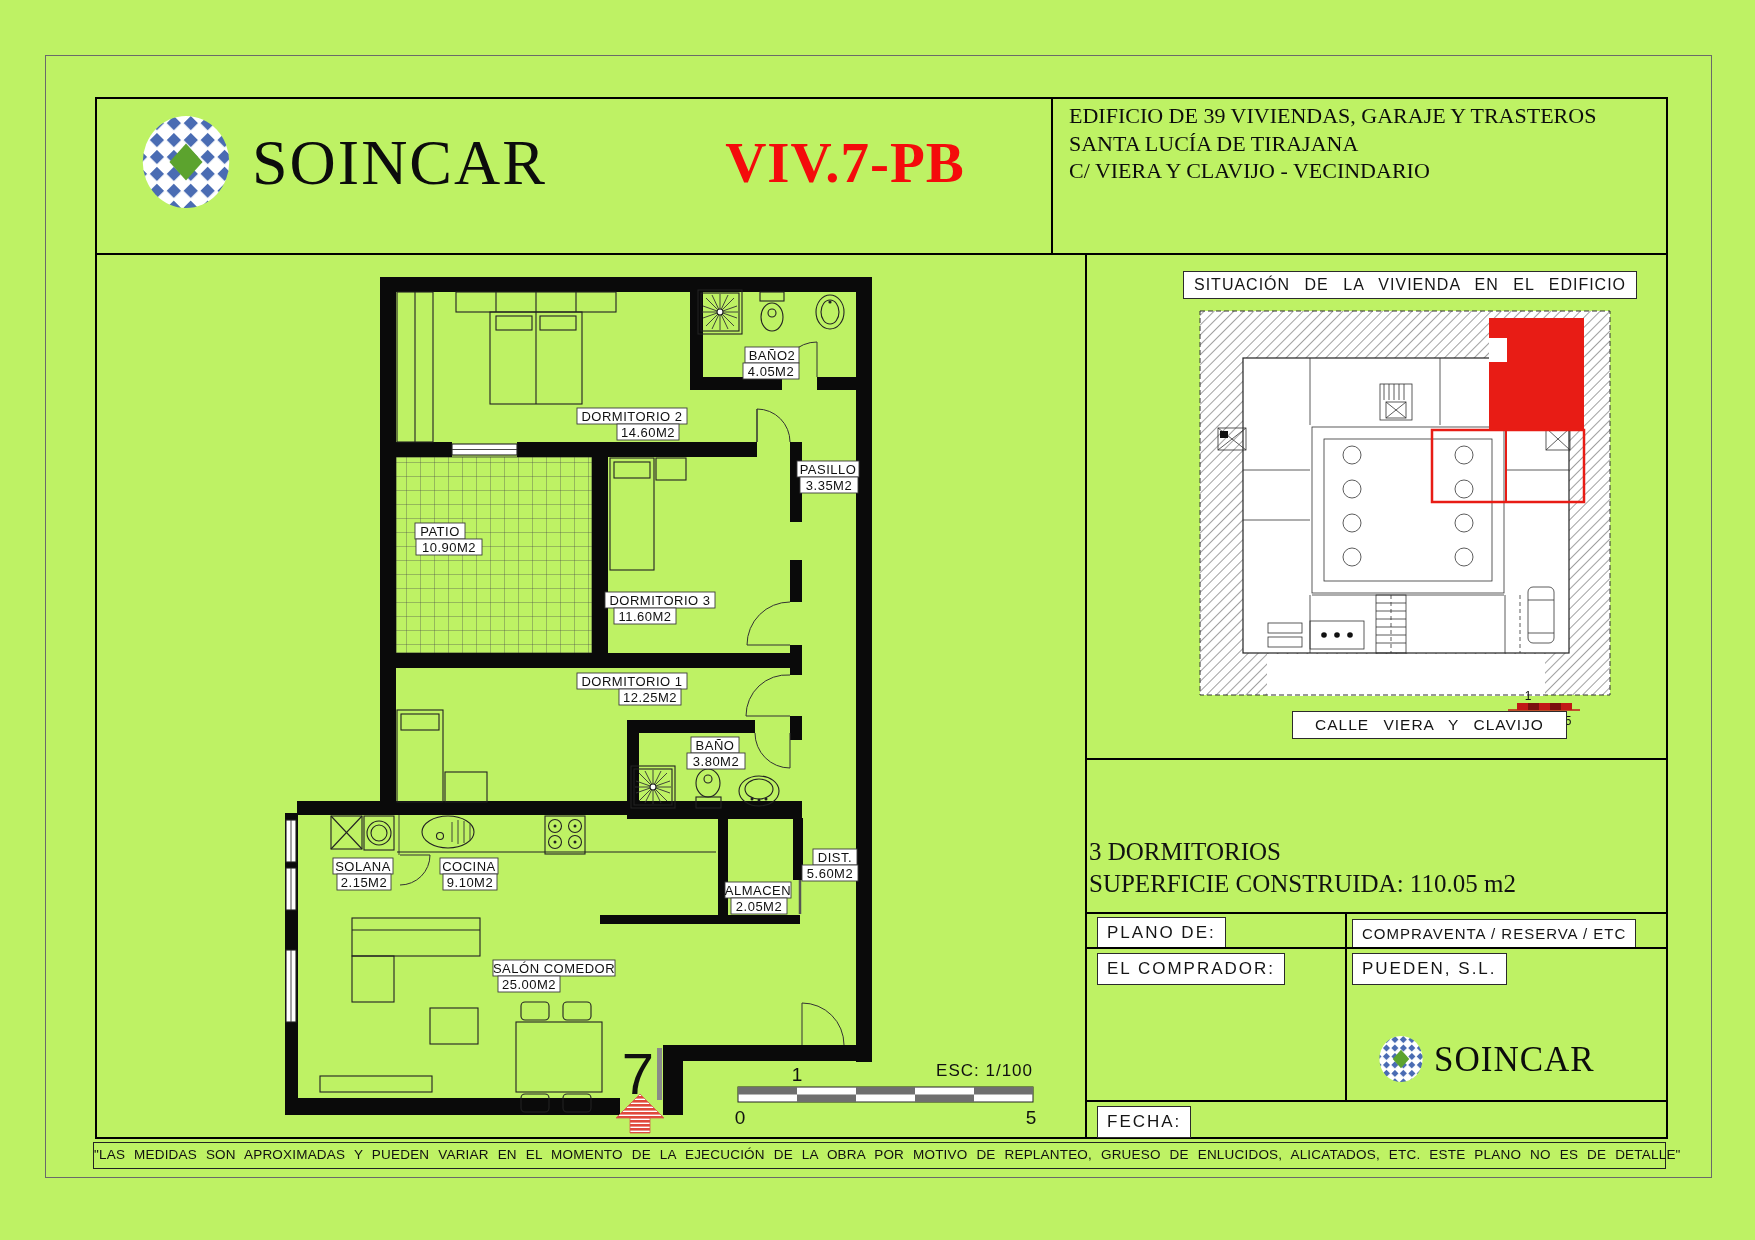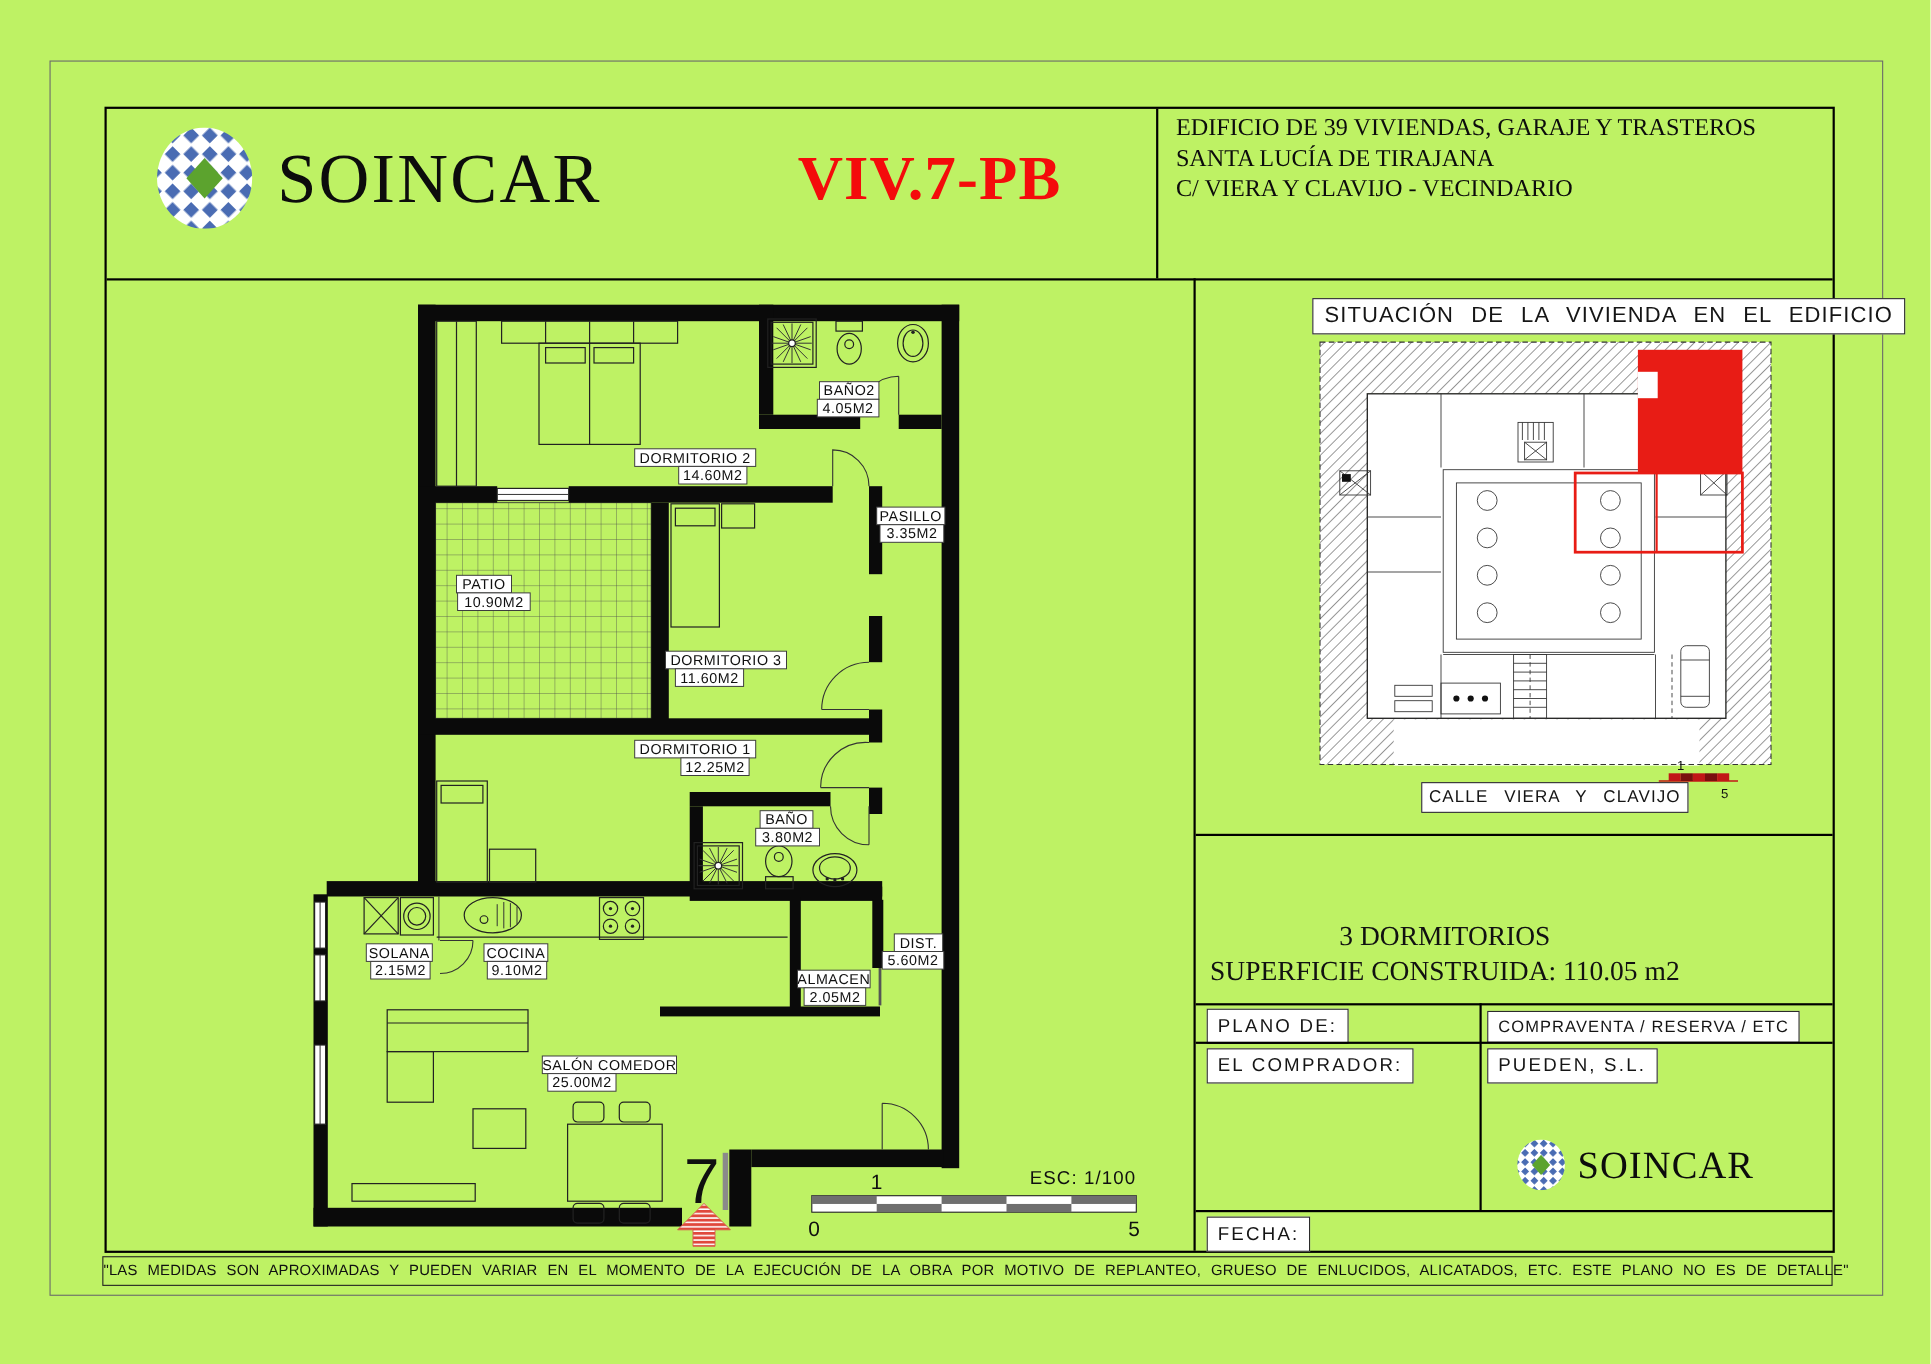--- a/index.html
+++ b/index.html
@@ -15,25 +15,25 @@
   .brand-word{position:absolute;left:252px;top:118px;height:90px;line-height:90px;
         font-family:"Liberation Serif",serif;font-size:64px;letter-spacing:2px;color:#0c0c0c;}
   .unit-code{position:absolute;left:705px;top:126px;width:280px;height:74px;line-height:74px;
         font-family:"Liberation Serif",serif;font-weight:bold;font-size:57px;letter-spacing:1px;
         text-align:center;}
   .proj{position:absolute;left:1069px;top:102px;width:590px;}
   .proj-title{font-family:"Liberation Serif",serif;font-size:27px;margin-bottom:5px;}
   .proj-line{font-family:"Liberation Serif",serif;font-size:22px;line-height:27.5px;color:#0c0c0c;}
   .cadbox{position:absolute;border:1px solid #2b2b2b;padding:5px 9px;white-space:nowrap;
         font-size:17px;letter-spacing:2px;background:#fff;color:#151515;}
-  .sit-title{left:1183px;top:271px;font-size:20px;letter-spacing:1px;word-spacing:9px;padding:4px 10px;margin-left:10px;}
-  .street-box{left:1292px;top:711px;font-size:15.5px;letter-spacing:1px;word-spacing:9px;padding:4px 6px;}
+  .sit-title{left:1183px;top:271px;font-size:16px;letter-spacing:1px;word-spacing:9px;padding:4px 10px;}
+  .street-box{left:1292px;top:711px;font-size:15.5px;letter-spacing:1px;word-spacing:9px;padding:4px 22px;}
   .viv-title{position:absolute;left:1087px;top:763px;width:579px;text-align:center;
         font-family:"Liberation Serif",serif;font-weight:bold;font-size:30px;letter-spacing:.5px;}
-  .viv-sub{position:absolute;left:1024px;width:579px;text-align:center;
+  .viv-sub{position:absolute;left:1089px;width:579px;
         font-family:"Liberation Serif",serif;font-size:25px;}
   .small-brand{position:absolute;left:1434px;top:1038px;height:44px;line-height:44px;
         font-family:"Liberation Serif",serif;font-size:35px;letter-spacing:1px;color:#0c0c0c;}
   .disclaimer{position:absolute;left:93px;top:1142px;width:1573px;height:27px;border:1px solid #222;
         box-sizing:border-box;text-align:center;line-height:24px;font-size:13.5px;
         letter-spacing:.2px;word-spacing:5px;color:#101010;white-space:nowrap;}
   
   .wall{fill:#0a0a0a;}
   .fur{fill:none;stroke:#222;stroke-width:1.1;}
   .furw{fill:#fff;stroke:#222;stroke-width:1.1;}

